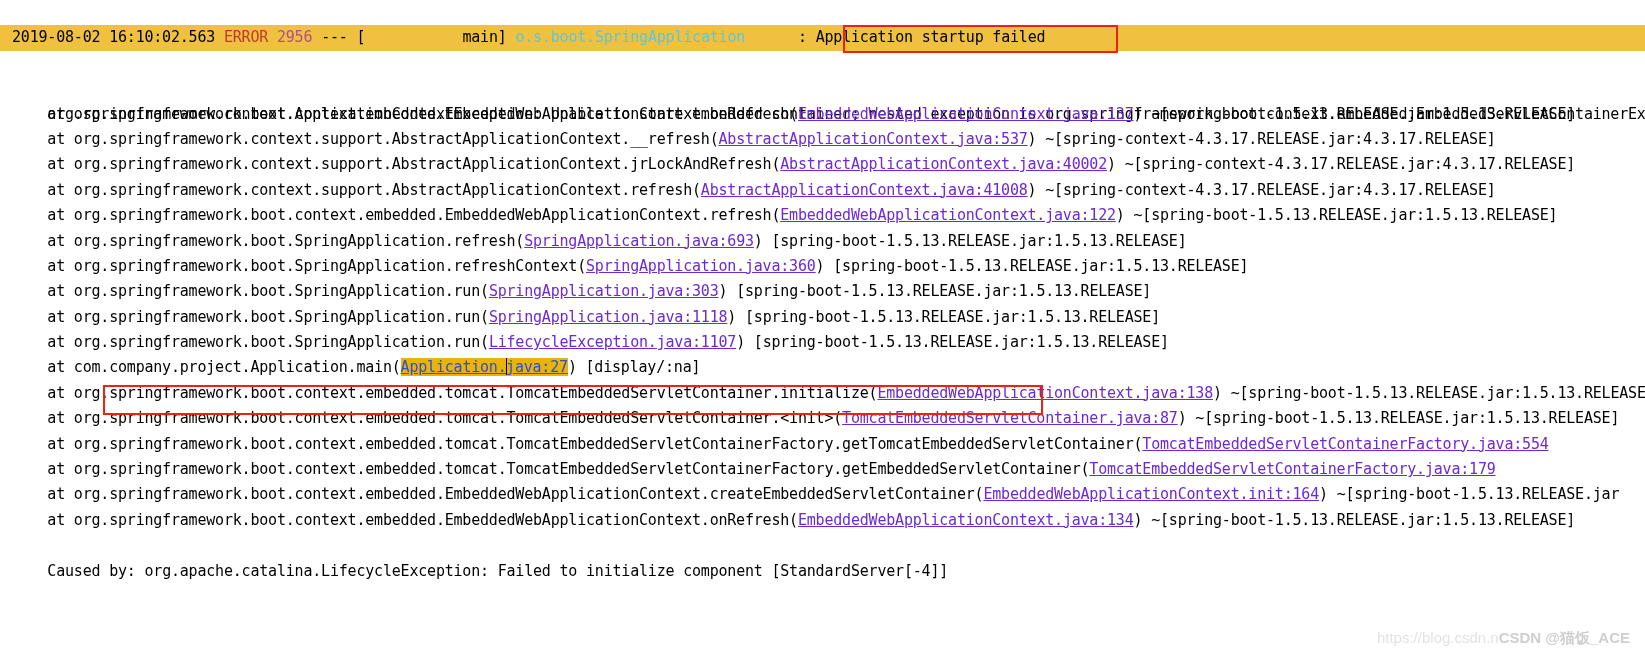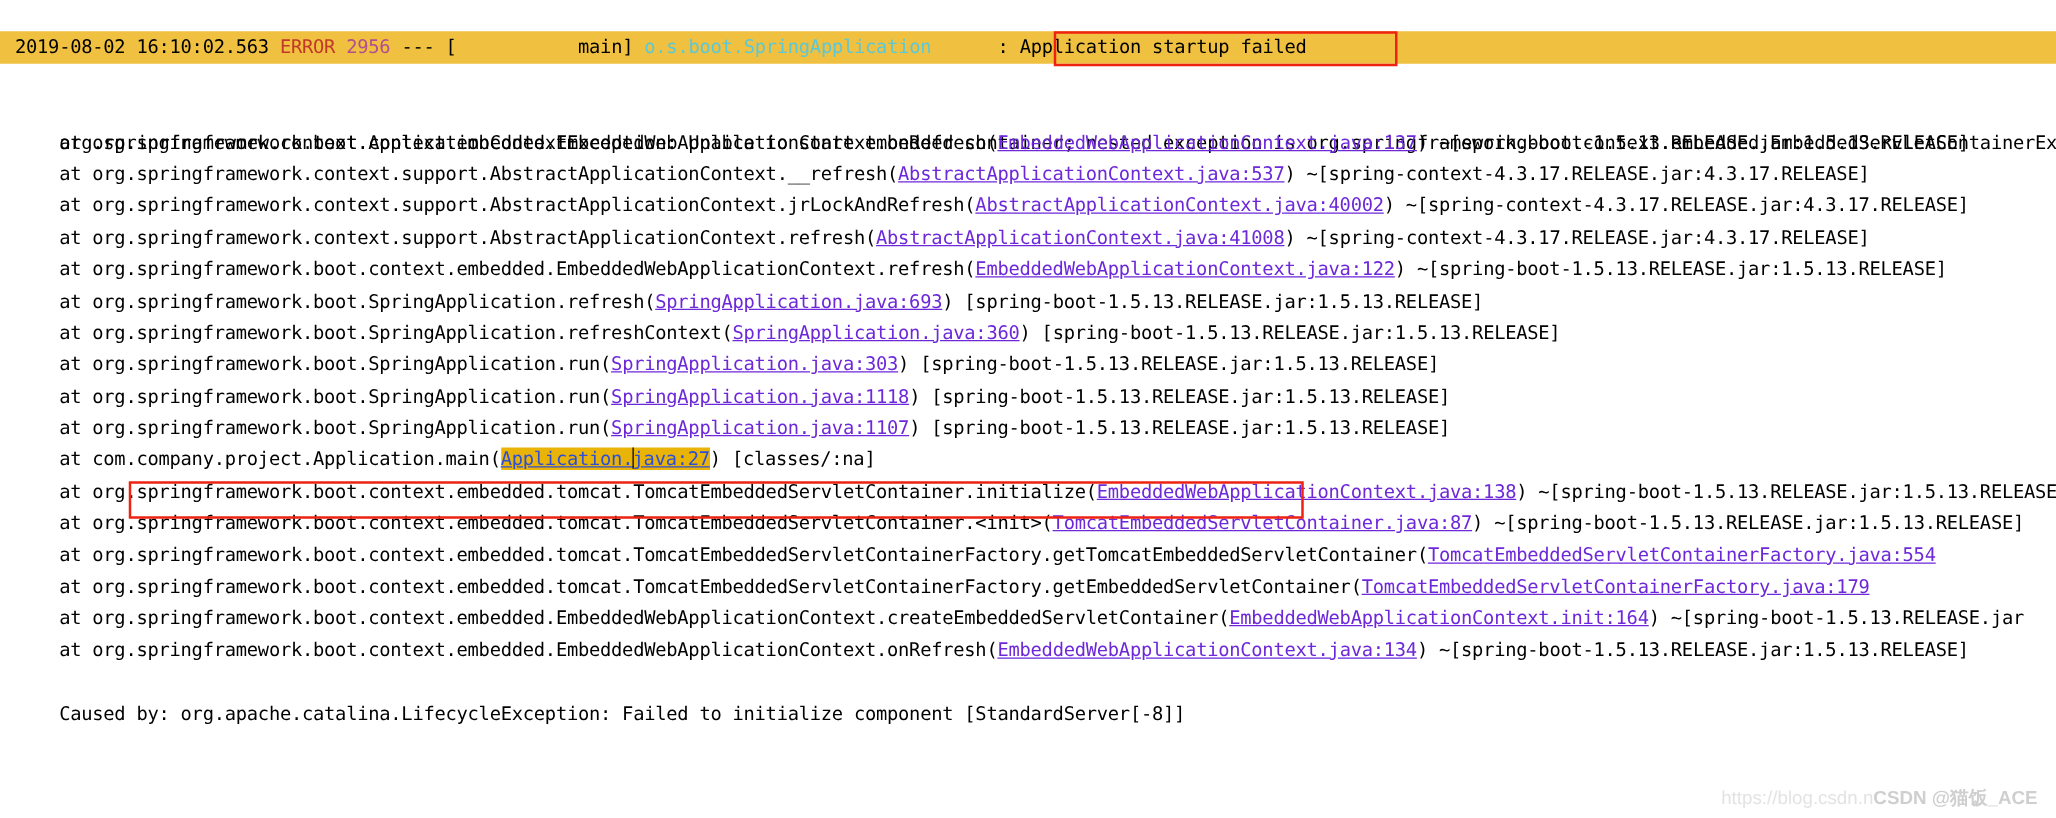--- a/index.html
+++ b/index.html
@@ -106,38 +106,38 @@
   <div id="frames-1">
       <div class="line"><span class="tok-plain">    at org.springframework.boot.context.embedded.EmbeddedWebApplicationContext.onRefresh(</span><span class="tok-link">EmbeddedWebApplicationContext.java:137</span><span class="tok-plain">) ~[spring-boot-1.5.13.RELEASE.jar:1.5.13.RELEASE]</span></div>
       <div class="line"><span class="tok-plain">    at org.springframework.context.support.AbstractApplicationContext.__refresh(</span><span class="tok-link">AbstractApplicationContext.java:537</span><span class="tok-plain">) ~[spring-context-4.3.17.RELEASE.jar:4.3.17.RELEASE]</span></div>
       <div class="line"><span class="tok-plain">    at org.springframework.context.support.AbstractApplicationContext.jrLockAndRefresh(</span><span class="tok-link">AbstractApplicationContext.java:40002</span><span class="tok-plain">) ~[spring-context-4.3.17.RELEASE.jar:4.3.17.RELEASE]</span></div>
       <div class="line"><span class="tok-plain">    at org.springframework.context.support.AbstractApplicationContext.refresh(</span><span class="tok-link">AbstractApplicationContext.java:41008</span><span class="tok-plain">) ~[spring-context-4.3.17.RELEASE.jar:4.3.17.RELEASE]</span></div>
       <div class="line"><span class="tok-plain">    at org.springframework.boot.context.embedded.EmbeddedWebApplicationContext.refresh(</span><span class="tok-link">EmbeddedWebApplicationContext.java:122</span><span class="tok-plain">) ~[spring-boot-1.5.13.RELEASE.jar:1.5.13.RELEASE]</span></div>
       <div class="line"><span class="tok-plain">    at org.springframework.boot.SpringApplication.refresh(</span><span class="tok-link">SpringApplication.java:693</span><span class="tok-plain">) [spring-boot-1.5.13.RELEASE.jar:1.5.13.RELEASE]</span></div>
       <div class="line"><span class="tok-plain">    at org.springframework.boot.SpringApplication.refreshContext(</span><span class="tok-link">SpringApplication.java:360</span><span class="tok-plain">) [spring-boot-1.5.13.RELEASE.jar:1.5.13.RELEASE]</span></div>
       <div class="line"><span class="tok-plain">    at org.springframework.boot.SpringApplication.run(</span><span class="tok-link">SpringApplication.java:303</span><span class="tok-plain">) [spring-boot-1.5.13.RELEASE.jar:1.5.13.RELEASE]</span></div>
       <div class="line"><span class="tok-plain">    at org.springframework.boot.SpringApplication.run(</span><span class="tok-link">SpringApplication.java:1118</span><span class="tok-plain">) [spring-boot-1.5.13.RELEASE.jar:1.5.13.RELEASE]</span></div>
-      <div class="line"><span class="tok-plain">    at org.springframework.boot.SpringApplication.run(</span><span class="tok-link">SpringApplication.java:1107</span><span class="tok-plain">) [spring-boot-1.5.13.RELEASE.jar:1.5.13.RELEASE]</span></div>
+      <div class="line"><span class="tok-plain">    at org.springframework.boot.SpringApplication.run(</span><span class="tok-link">LifecycleException.java:1107</span><span class="tok-plain">) [spring-boot-1.5.13.RELEASE.jar:1.5.13.RELEASE]</span></div>
     </div>
 
-  <div class="line"><span class="tok-plain">    at com.company.project.Application.main(</span><span class="tok-link-blue"><span>Application.</span><span class="caret"></span><span>java:27</span></span><span class="tok-plain">) [classes/:na]</span></div>
+  <div class="line"><span class="tok-plain">    at com.company.project.Application.main(</span><span class="tok-link-blue"><span>Application.</span><span class="caret"></span><span>java:27</span></span><span class="tok-plain">) [display/:na]</span></div>
 
 
   <div id="frames-2">
       <div class="line"><span class="tok-plain">    at org.springframework.boot.context.embedded.tomcat.TomcatEmbeddedServletContainer.initialize(</span><span class="tok-link">EmbeddedWebApplicationContext.java:138</span><span class="tok-plain">) ~[spring-boot-1.5.13.RELEASE.jar:1.5.13.RELEASE]</span></div>
       <div class="line"><span class="tok-plain">    at org.springframework.boot.context.embedded.tomcat.TomcatEmbeddedServletContainer.&lt;init&gt;(</span><span class="tok-link">TomcatEmbeddedServletContainer.java:87</span><span class="tok-plain">) ~[spring-boot-1.5.13.RELEASE.jar:1.5.13.RELEASE]</span></div>
       <div class="line"><span class="tok-plain">    at org.springframework.boot.context.embedded.tomcat.TomcatEmbeddedServletContainerFactory.getTomcatEmbeddedServletContainer(</span><span class="tok-link">TomcatEmbeddedServletContainerFactory.java:554</span></div>
       <div class="line"><span class="tok-plain">    at org.springframework.boot.context.embedded.tomcat.TomcatEmbeddedServletContainerFactory.getEmbeddedServletContainer(</span><span class="tok-link">TomcatEmbeddedServletContainerFactory.java:179</span></div>
       <div class="line"><span class="tok-plain">    at org.springframework.boot.context.embedded.EmbeddedWebApplicationContext.createEmbeddedServletContainer(</span><span class="tok-link">EmbeddedWebApplicationContext.init:164</span><span class="tok-plain">) ~[spring-boot-1.5.13.RELEASE.jar</span></div>
       <div class="line"><span class="tok-plain">    at org.springframework.boot.context.embedded.EmbeddedWebApplicationContext.onRefresh(</span><span class="tok-link">EmbeddedWebApplicationContext.java:134</span><span class="tok-plain">) ~[spring-boot-1.5.13.RELEASE.jar:1.5.13.RELEASE]</span></div>
     </div>
 
 
   <div class="line">
-    <span class="tok-plain">Caused by: org.apache.catalina.LifecycleException: Failed to initialize component [StandardServer[-8]]</span>
+    <span class="tok-plain">Caused by: org.apache.catalina.LifecycleException: Failed to initialize component [StandardServer[-4]]</span>
   </div>
 
   <div class="redbox" style="left:843px; top:25px; width:275px; height:28px;"></div>
   <div class="redbox" style="left:103px; top:385px; width:940px; height:30px;"></div>
 
   <div class="watermark"><span class="wm-url">https://blog.csdn.n</span><span class="wm-tag">CSDN @猫饭_ACE</span></div>
 
 </div>
 
 </body></html>

